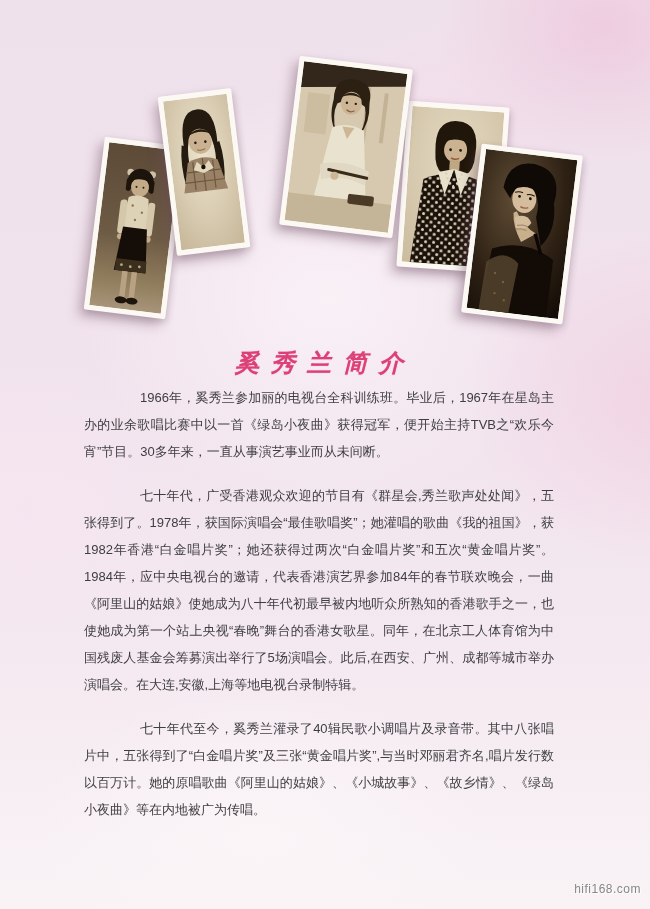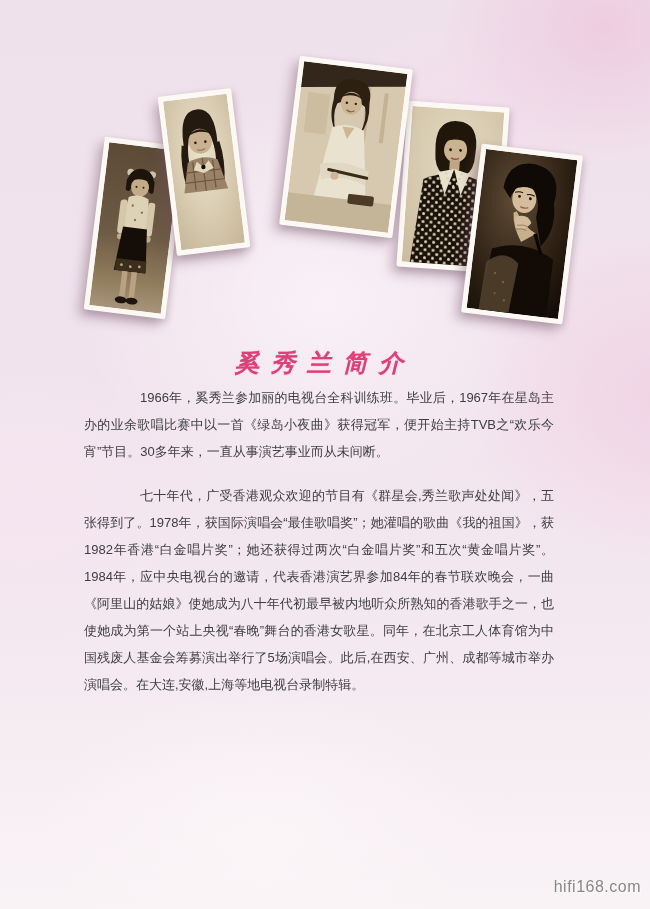--- a/index.html
+++ b/index.html
@@ -37,21 +37,21 @@
   }
   
   .bio{
     position:absolute;left:84px;top:384px;width:486px;
     color:#3e3e42;font-size:13px;line-height:27px;text-align:justify;
   }
   .bio p{margin:0 16px 17px 0;text-indent:56px;}
   
   .watermark{
     position:absolute;right:9px;bottom:13px;
-    color:#878787;font-size:16px;letter-spacing:.5px;
+    color:#878787;font-size:12px;letter-spacing:.5px;
     text-shadow:1px 1px 0 rgba(255,255,255,.8);
   }
 </style>
 </head>
 <body>
 
 <div class="page">
 
   <div class="photo-strip">
 
@@ -200,17 +200,18 @@
         <circle cx="36" cy="148" r="1.2" fill="#85693f" opacity="0.8"></circle>
       </svg>
     </figure>
   </div>
 
   <h1 class="page-title">奚秀兰简介</h1>
 
   <div class="bio">
     <p>1966年，奚秀兰参加丽的电视台全科训练班。毕业后，1967年在星岛主办的业余歌唱比赛中以一首《绿岛小夜曲》获得冠军，便开始主持TVB之“欢乐今宵”节目。30多年来，一直从事演艺事业而从未间断。</p>
     <p>七十年代，广受香港观众欢迎的节目有《群星会,秀兰歌声处处闻》，五张得到了。1978年，获国际演唱会“最佳歌唱奖”；她灌唱的歌曲《我的祖国》，获1982年香港“白金唱片奖”；她还获得过两次“白金唱片奖”和五次“黄金唱片奖”。1984年，应中央电视台的邀请，代表香港演艺界参加84年的春节联欢晚会，一曲《阿里山的姑娘》使她成为八十年代初最早被内地听众所熟知的香港歌手之一，也使她成为第一个站上央视“春晚”舞台的香港女歌星。同年，在北京工人体育馆为中国残废人基金会筹募演出举行了5场演唱会。此后,在西安、广州、成都等城市举办演唱会。在大连,安徽,上海等地电视台录制特辑。</p>
+    <p>七十年代至今，奚秀兰灌录了40辑民歌小调唱片及录音带。其中八张唱片中，五张得到了“白金唱片奖”及三张“黄金唱片奖”,与当时邓丽君齐名,唱片发行数以百万计。她的原唱歌曲《阿里山的姑娘》、《小城故事》、《故乡情》、《绿岛小夜曲》等在内地被广为传唱。</p>
   </div>
 
   <div class="watermark">hifi168.com</div>
 
 </div>
 
 </body></html>

